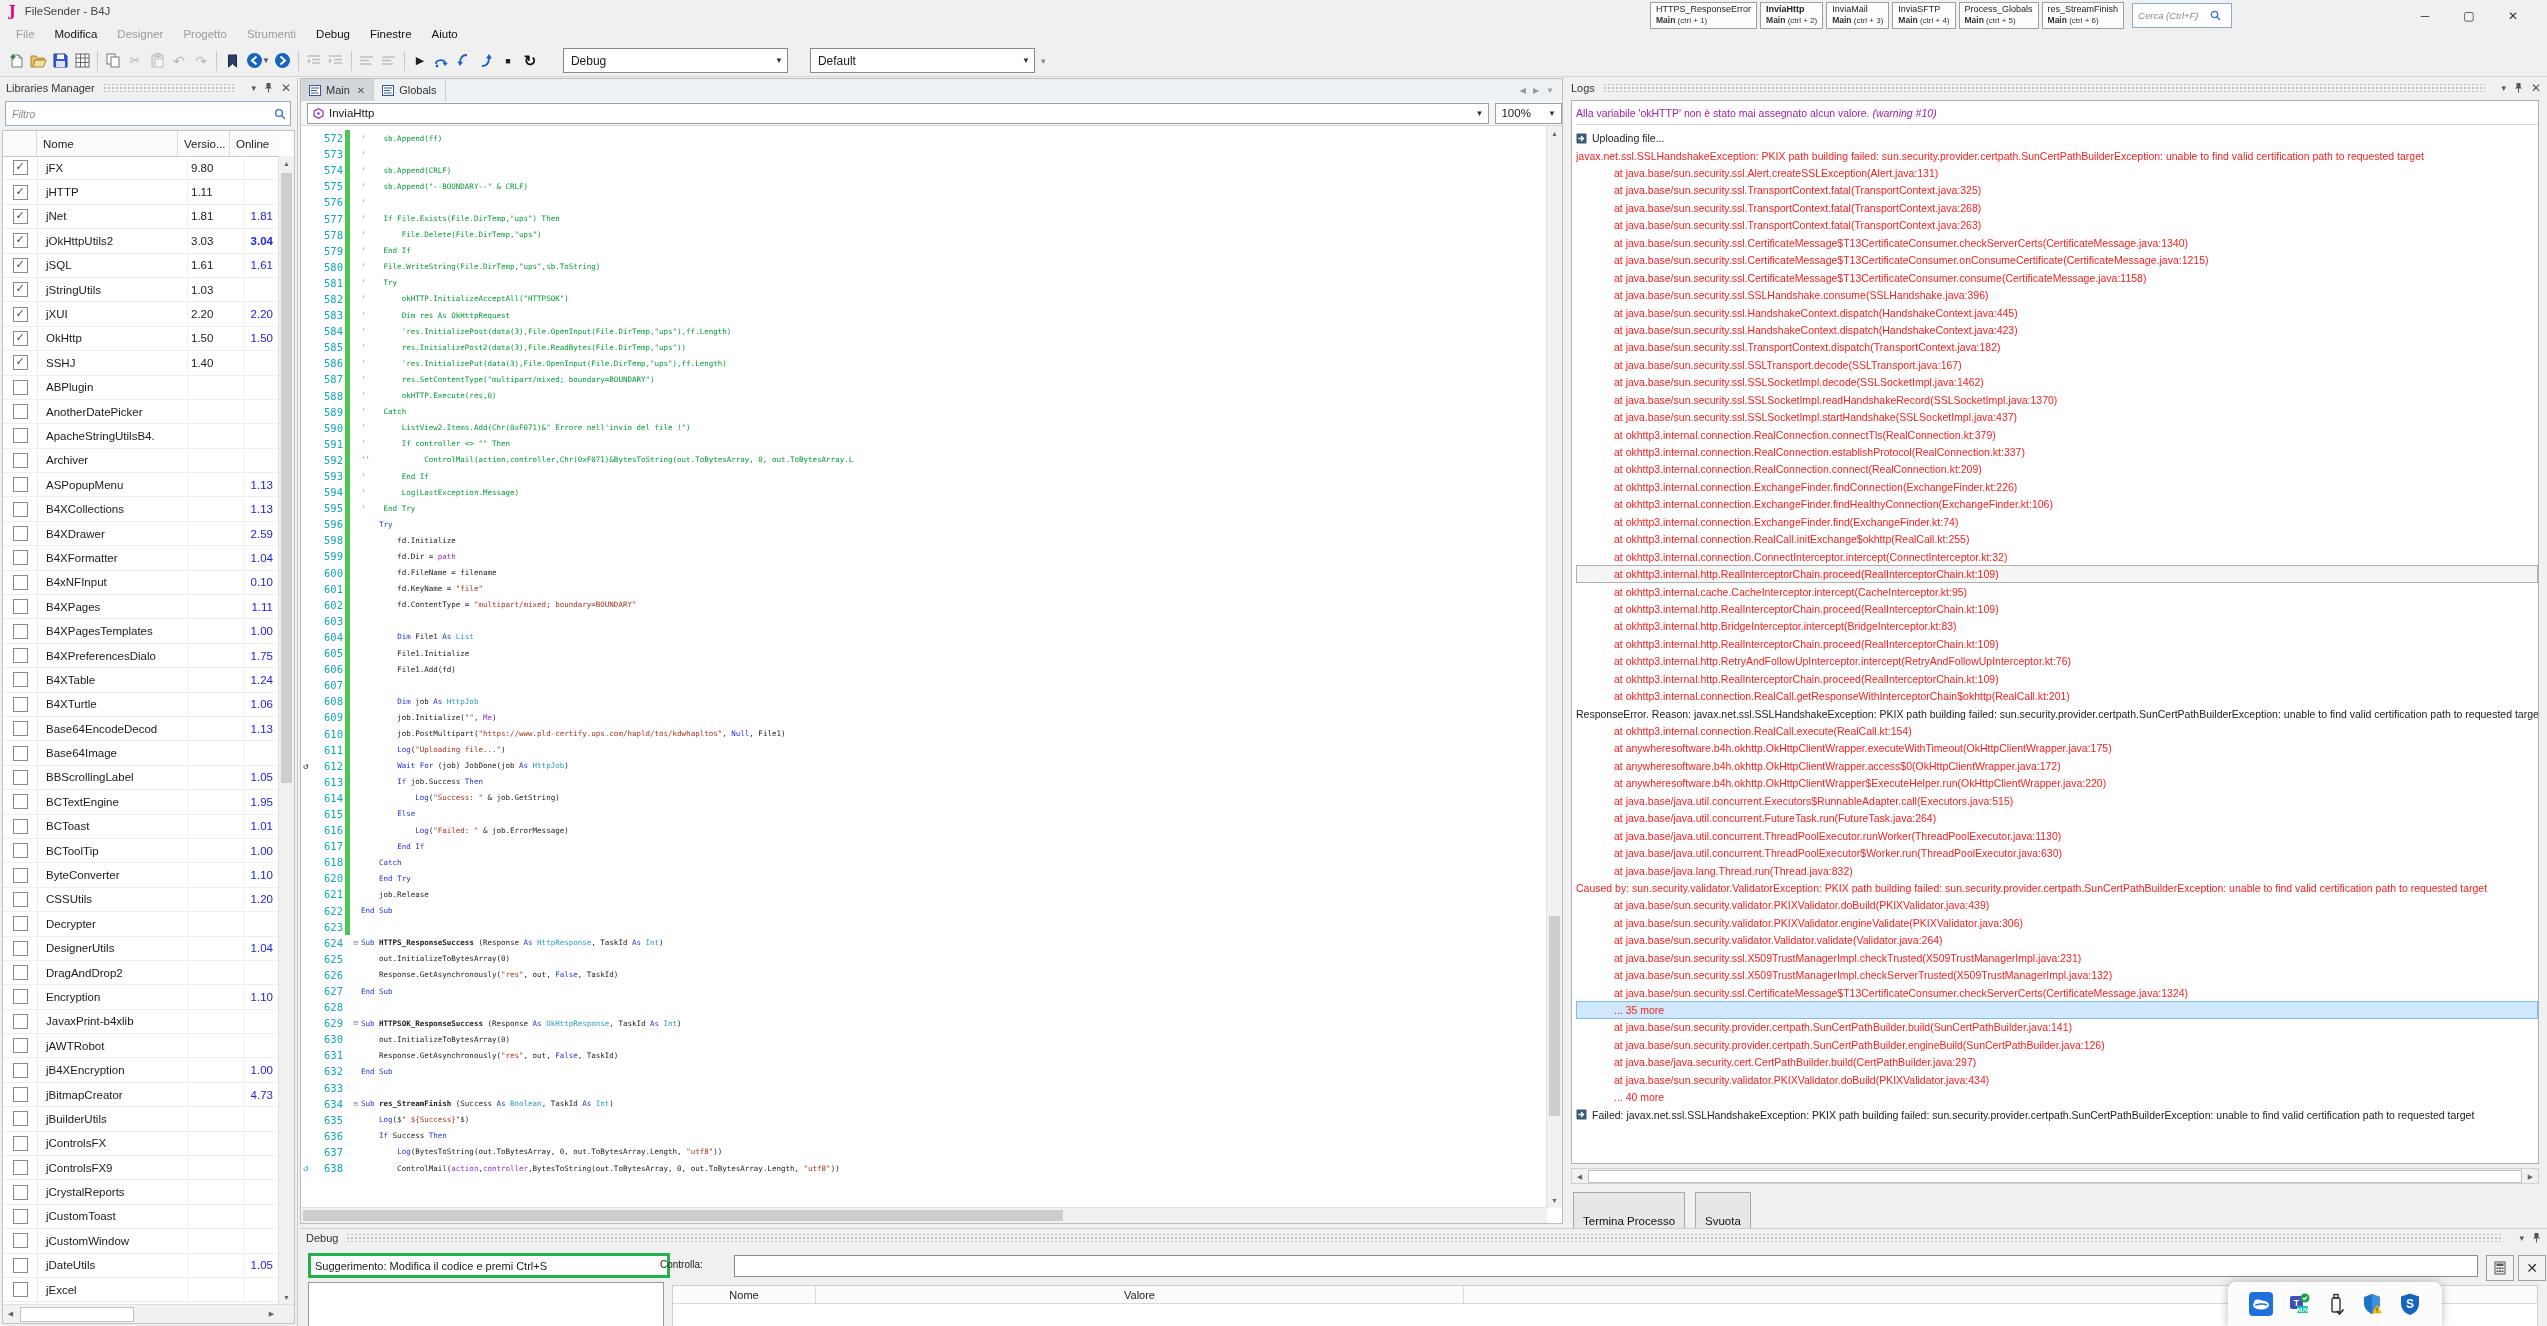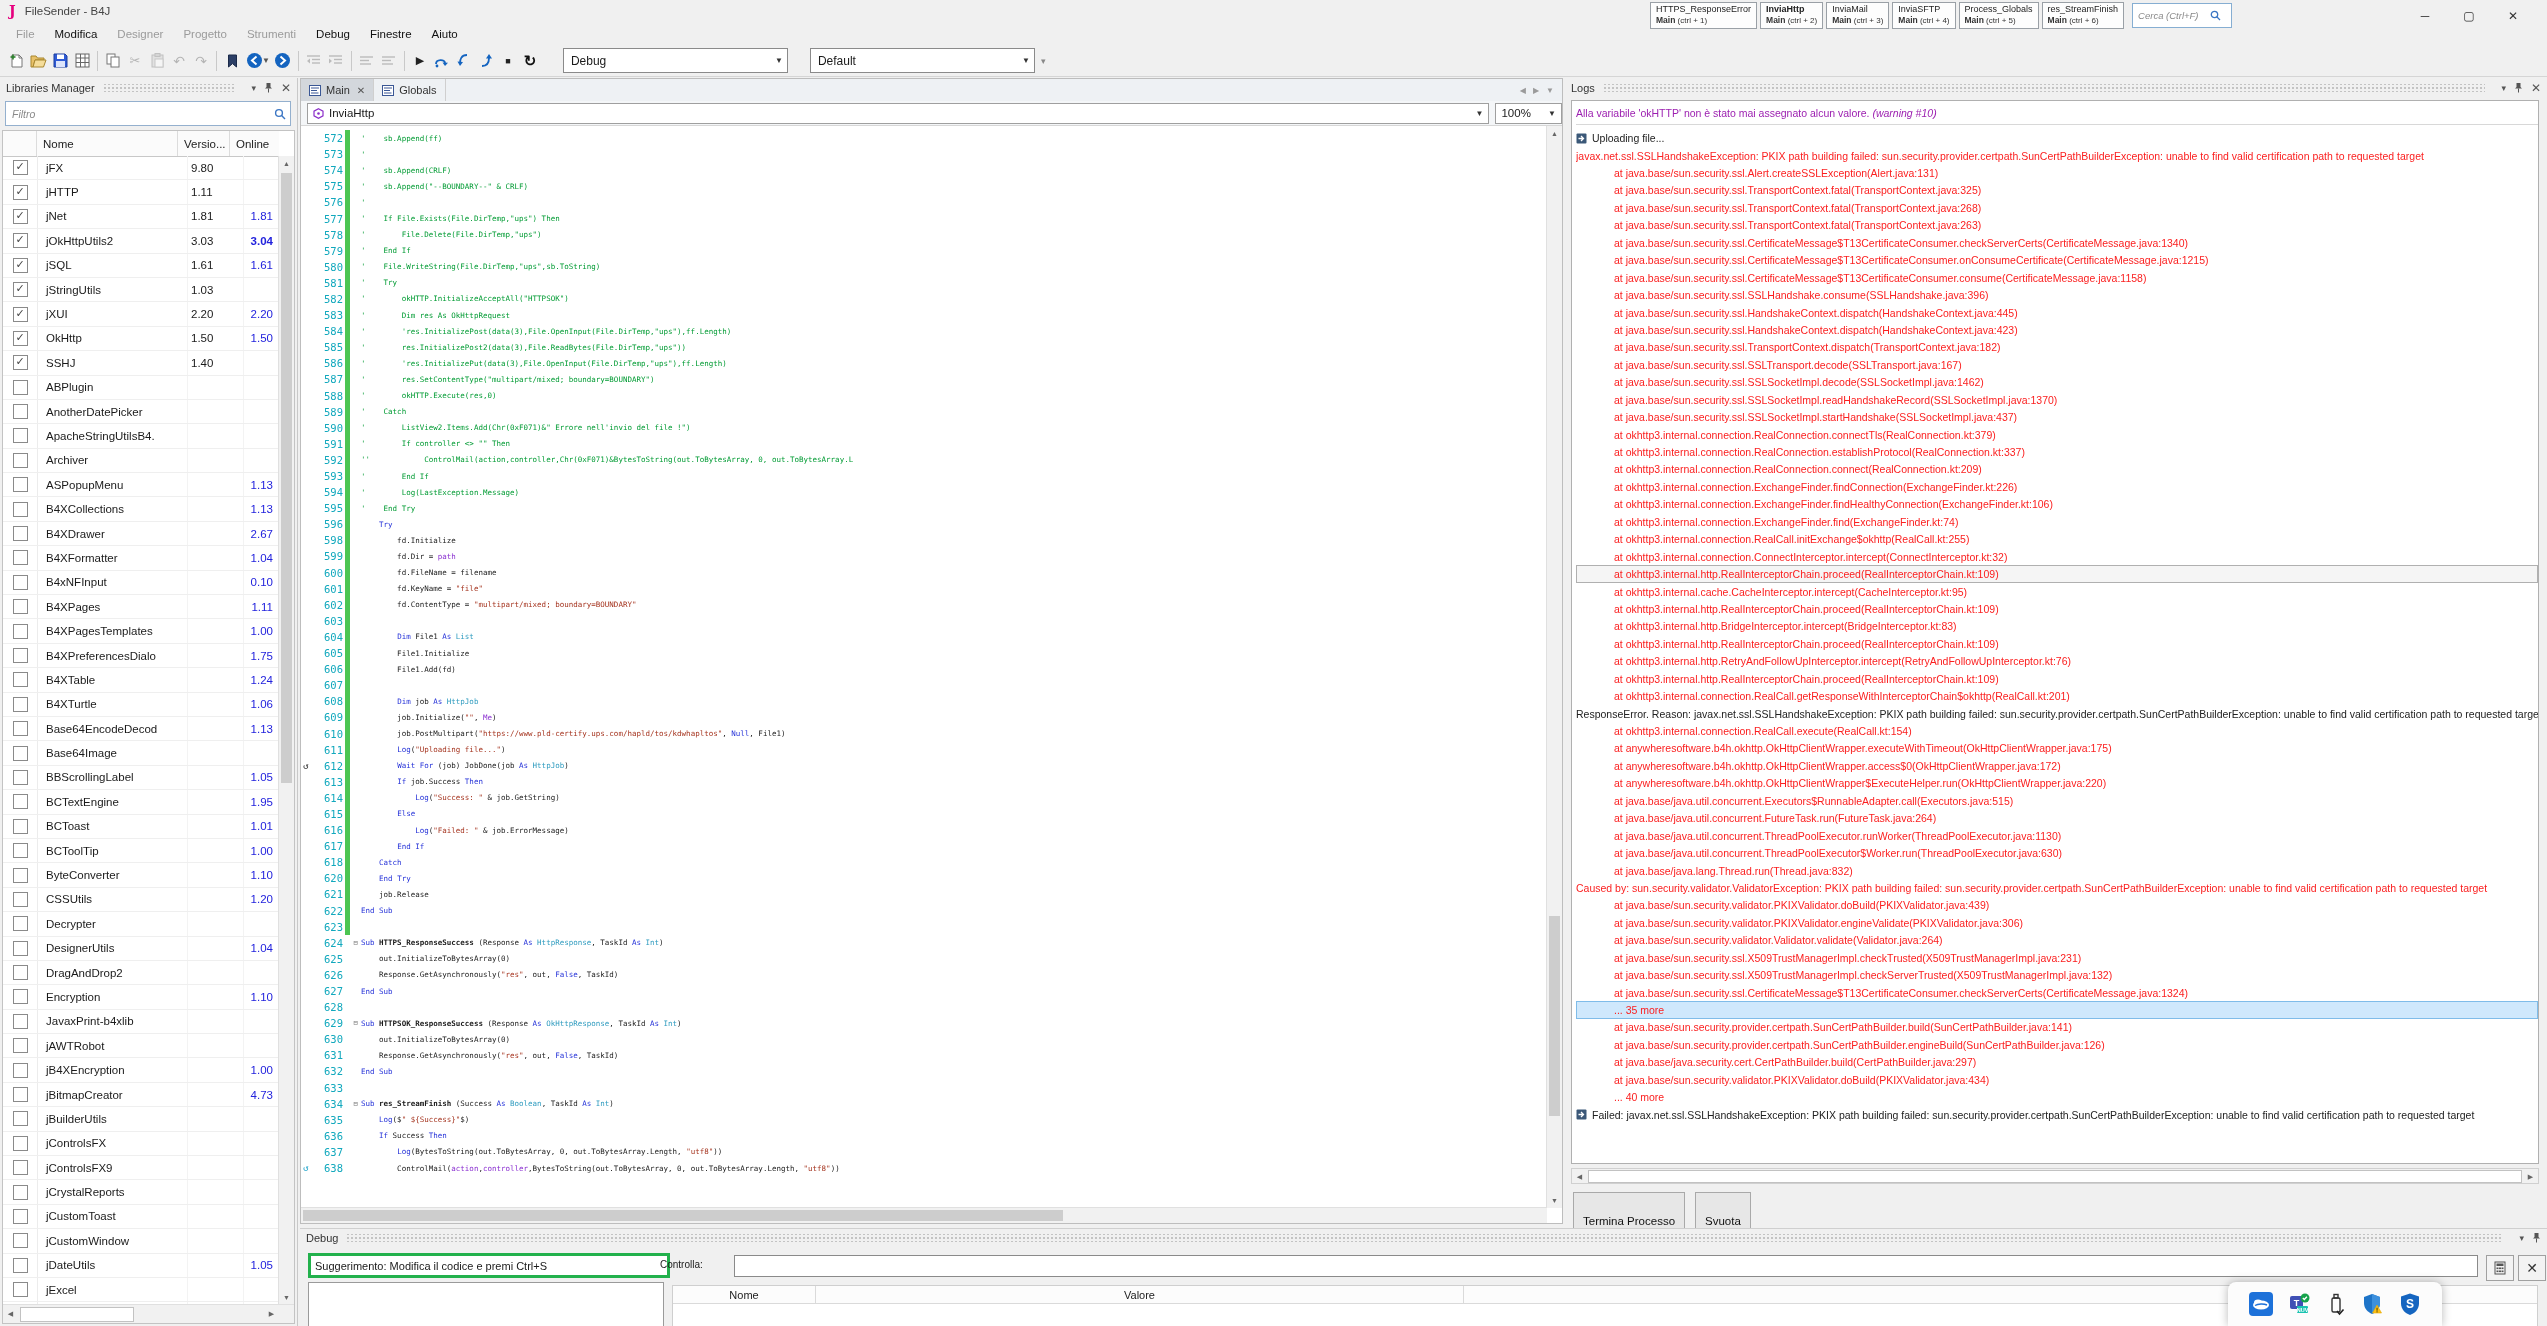--- a/index.html
+++ b/index.html
@@ -475,21 +475,21 @@
             <div class="cname">B4XCollections</div>
             <div class="cver"></div>
             <div class="conl">1.13</div>
           </div>
           <div class="librow">
             <div class="cchk">
               <div class="chk"></div>
             </div>
             <div class="cname">B4XDrawer</div>
             <div class="cver"></div>
-            <div class="conl">2.67</div>
+            <div class="conl">2.59</div>
           </div>
           <div class="librow">
             <div class="cchk">
               <div class="chk"></div>
             </div>
             <div class="cname">B4XFormatter</div>
             <div class="cver"></div>
             <div class="conl">1.04</div>
           </div>
           <div class="librow">

